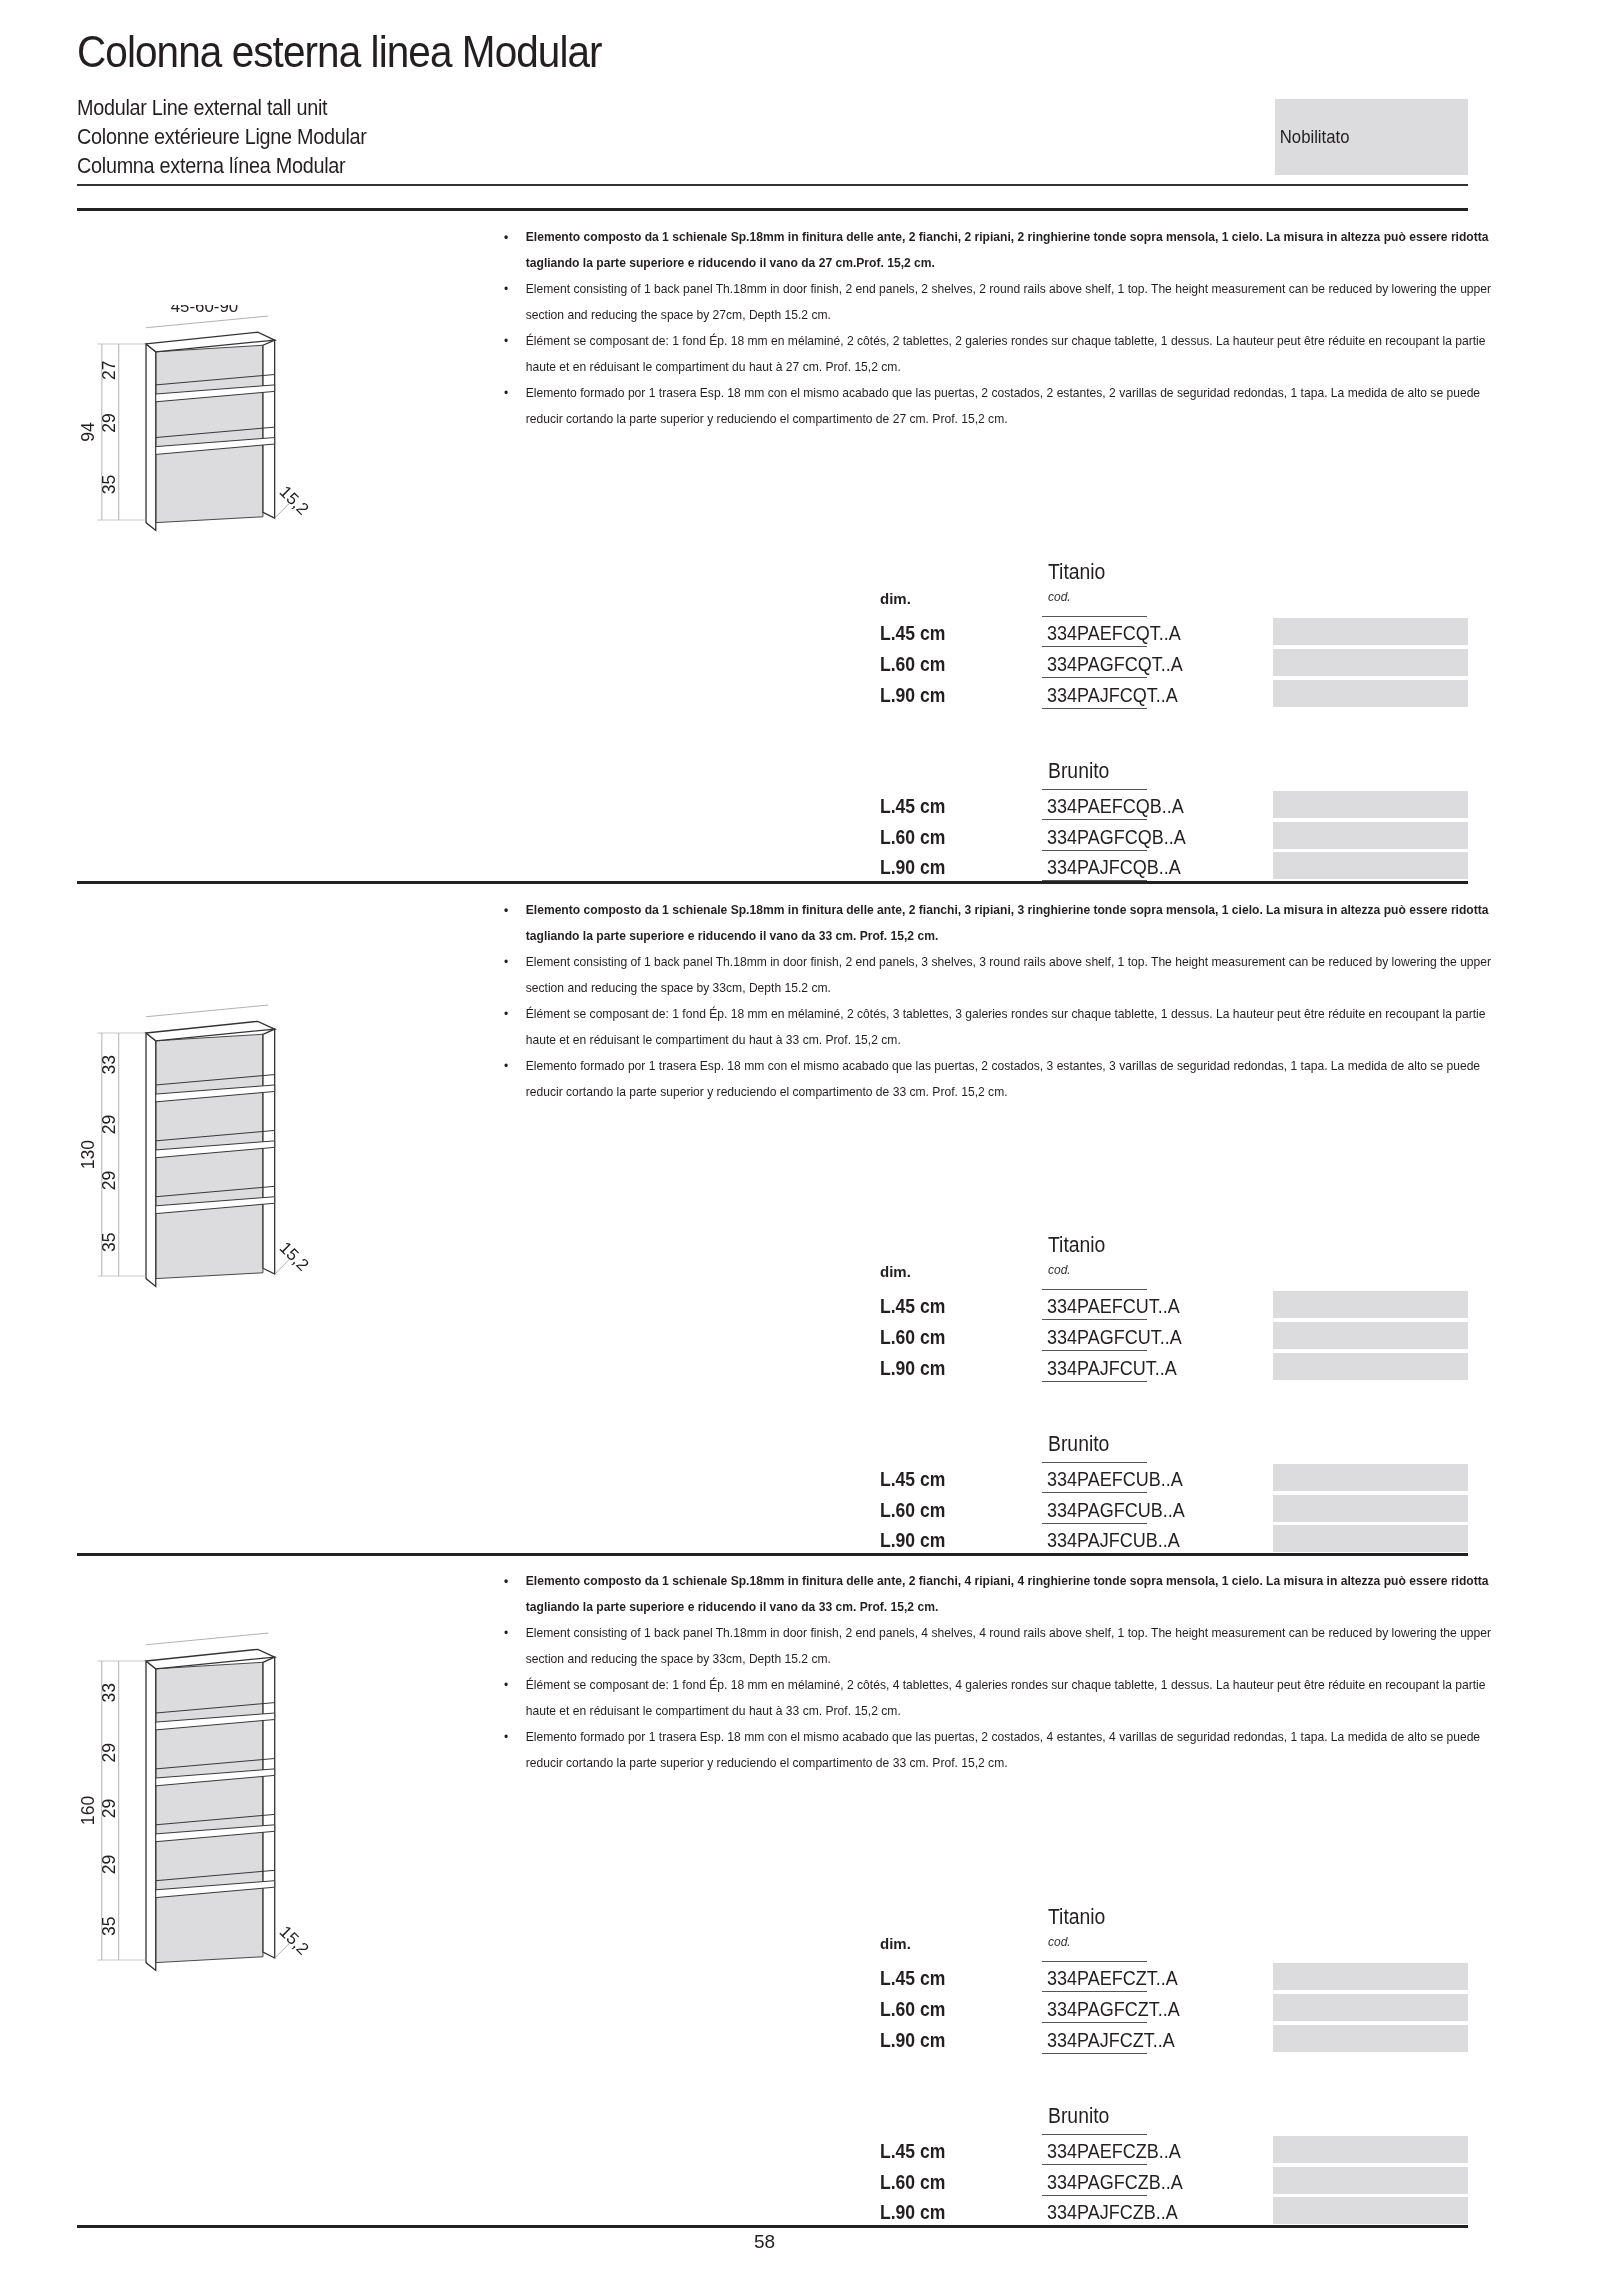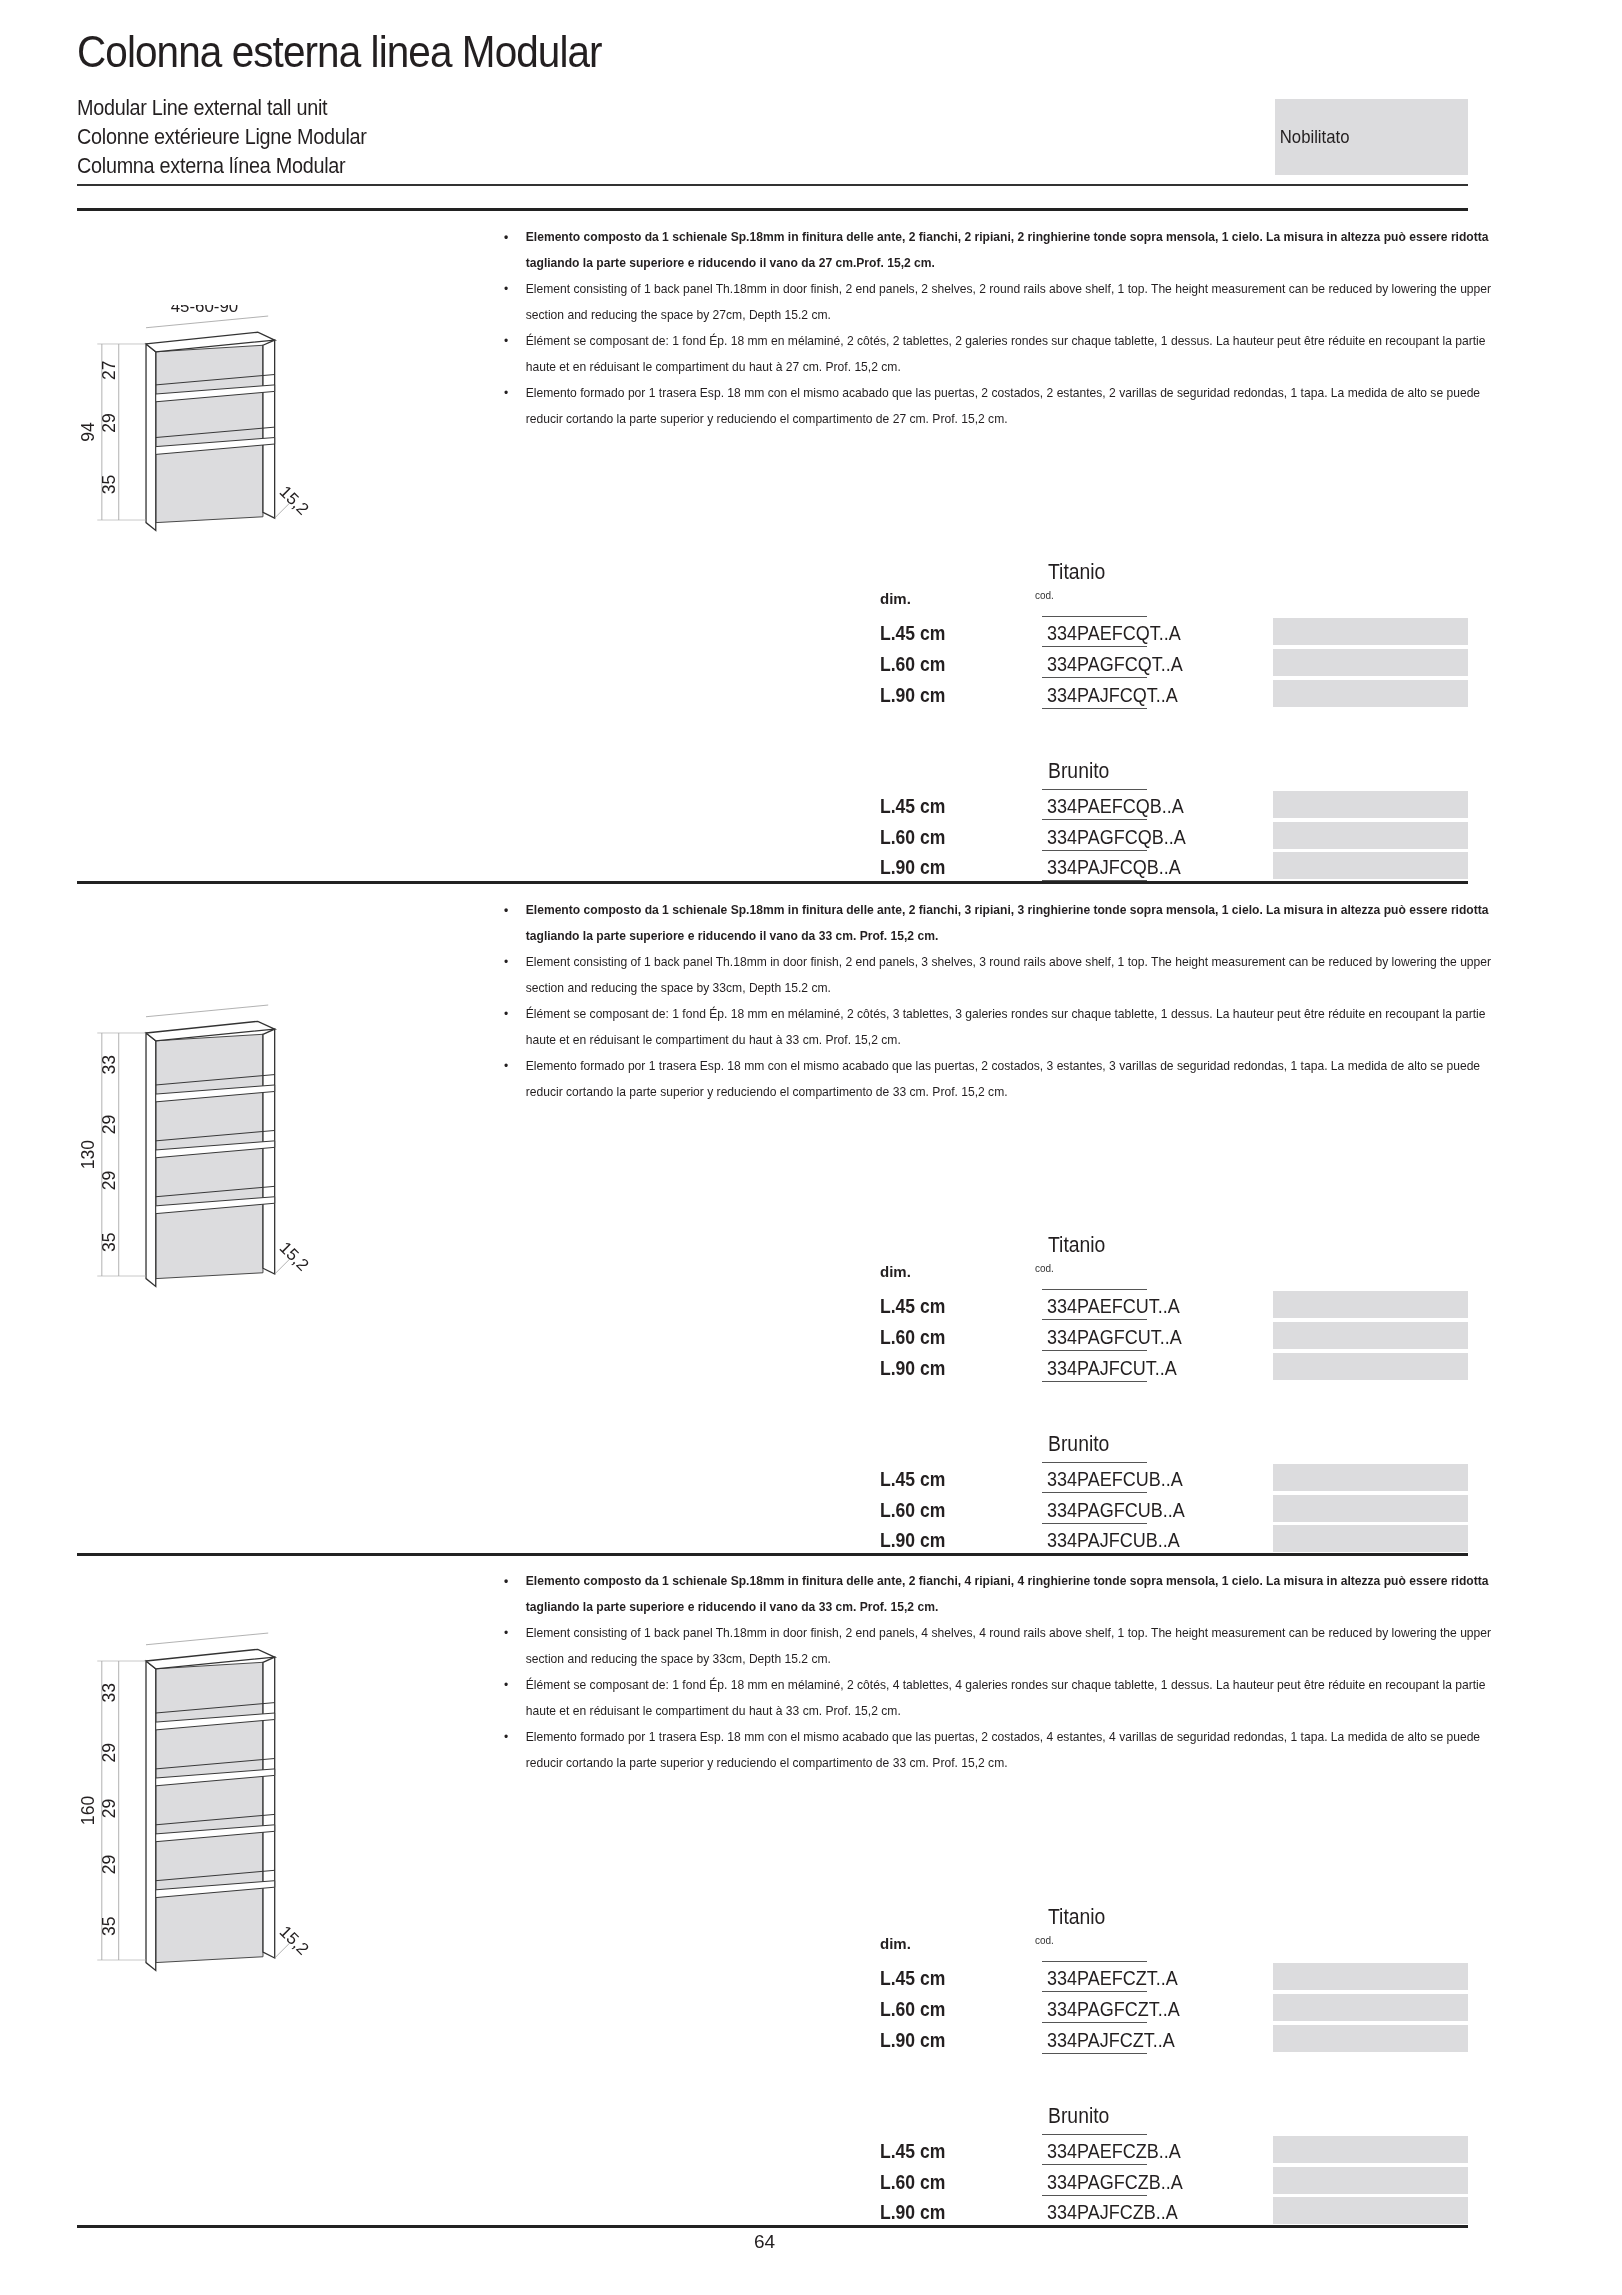--- a/index.html
+++ b/index.html
@@ -12,21 +12,21 @@
   .badge span { transform:scaleX(0.88); display:inline-block; }
   .rule { left:77px; width:1391px; height:1.9px; background:#333; }
   .rule.thick { height:2.6px; background:#222; }
   .desc { left:504px; width:975px; font-size:13px; line-height:26px; }
   .desc p { margin:0; padding-left:23.4px; position:relative; transform:scaleX(0.93); transform-origin:left top; width:1046px; }
   .desc p::before { content:"•"; position:absolute; left:0; top:0; }
   .desc p.bold { font-weight:700; }
   .tbl { left:871px; width:598px; }
   .finish { position:absolute; left:177px; font-size:22px; transform:scaleX(0.88); transform-origin:left top; }
   .hdr-dim { position:absolute; left:9px; font-size:15px; font-weight:700; }
-  .hdr-cod { position:absolute; left:164px; font-size:10px; color:#333; }
+  .hdr-cod { position:absolute; left:177px; font-size:12px; color:#333;font-style:italic; }
   .row { position:absolute; left:0; width:598px; height:31px; }
   .row .dim { position:absolute; left:9px; top:4.5px; font-size:19.5px; font-weight:700; transform:scaleX(0.9); transform-origin:left top; }
   .row .code { position:absolute; left:175px; top:0; width:106px; height:29px; }
   .row .code span { position:absolute; left:1.3px; top:4.5px; font-size:20px; transform:scaleX(0.9); transform-origin:left top; white-space:nowrap; }
   .row .line { position:absolute; left:171px; width:105px; height:1.3px; background:#555; }
   .row .cell { position:absolute; left:402px; top:1.3px; width:195px; height:27px; background:#dcdcde; }
   .topline { position:absolute; left:171px; width:105px; height:1.3px; background:#555; }
   .drawing { left:68px; }
   .dimtxt { font-family:"Liberation Sans", sans-serif; fill:#231f20; }
   .pagenum { left:754px; top:2231px; font-size:19px; }
@@ -307,14 +307,14 @@
       <text x="0" y="0" font-size="26" class="dimtxt" transform="translate(324,478) rotate(45)">15,2</text>
       <line x1="318" y1="517" x2="342" y2="493" stroke="#888" stroke-width="1"></line>
       <line x1="120" y1="35" x2="308" y2="17" stroke="#888" stroke-width="1"></line>
     </svg>
   </div>
 
 <div class="abs rule thick" style="top:881px"></div>
 <div class="abs rule thick" style="top:1553px"></div>
 <div class="abs rule thick" style="top:2225px"></div>
 
-<div class="abs pagenum">64</div>
+<div class="abs pagenum">58</div>
 
 
 </body></html>

